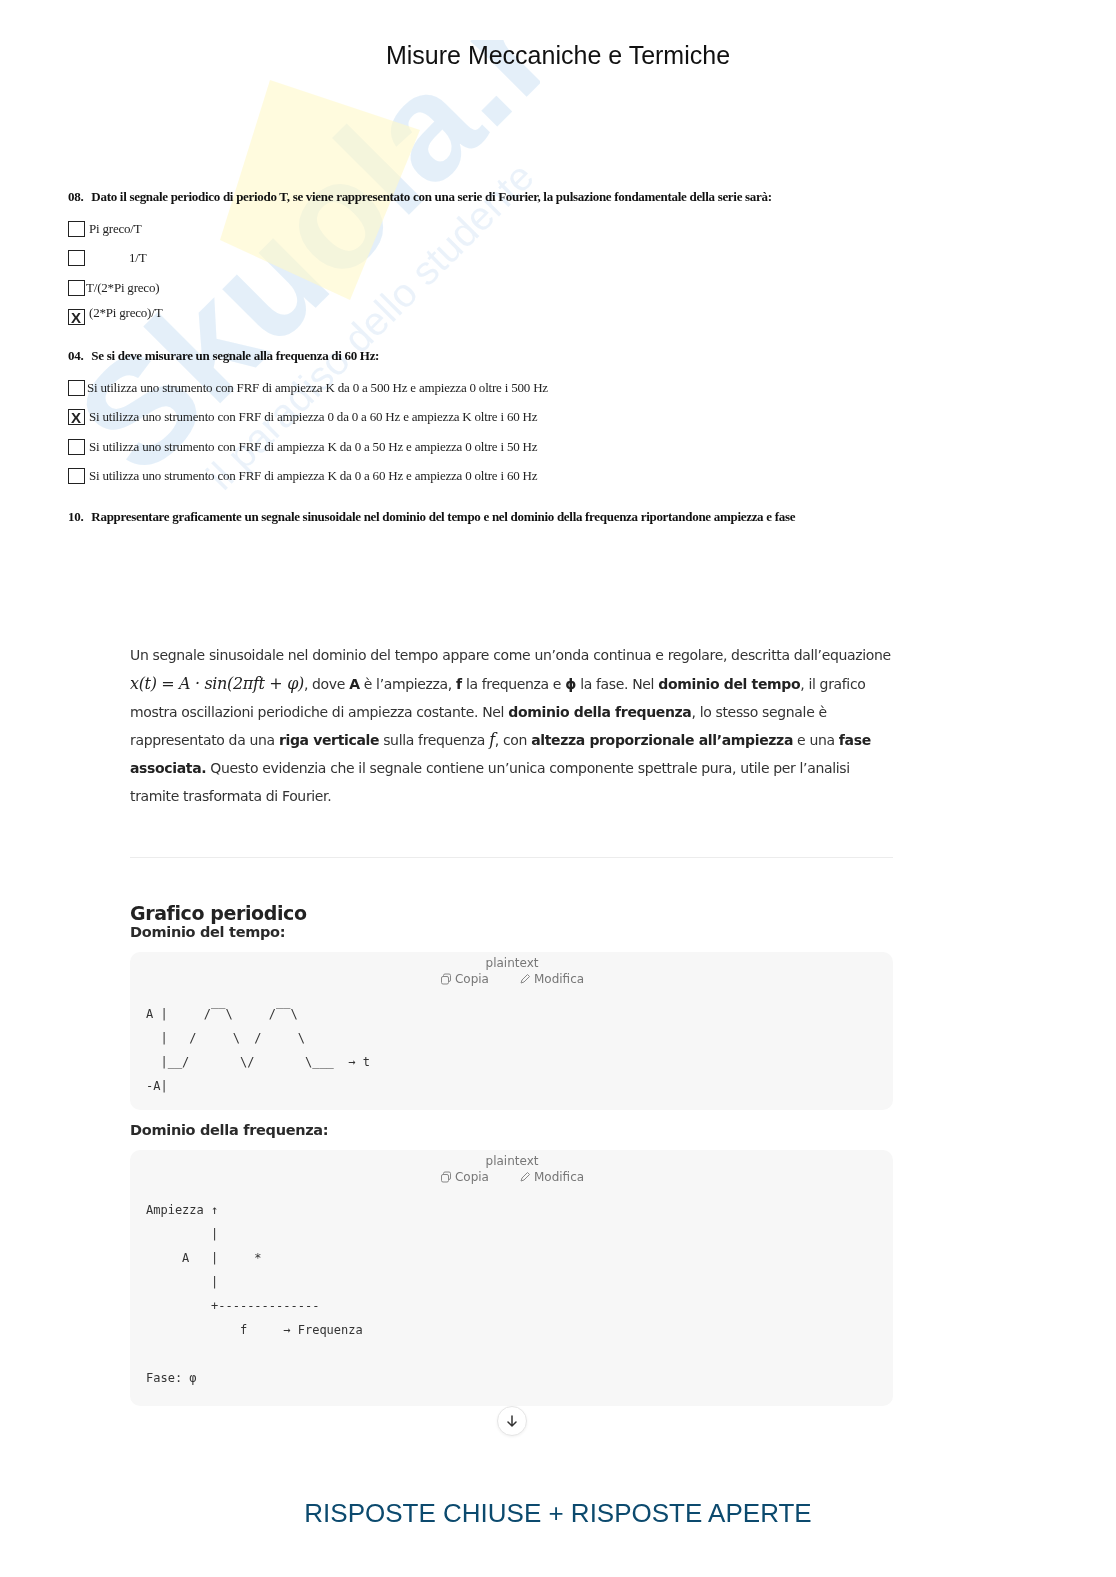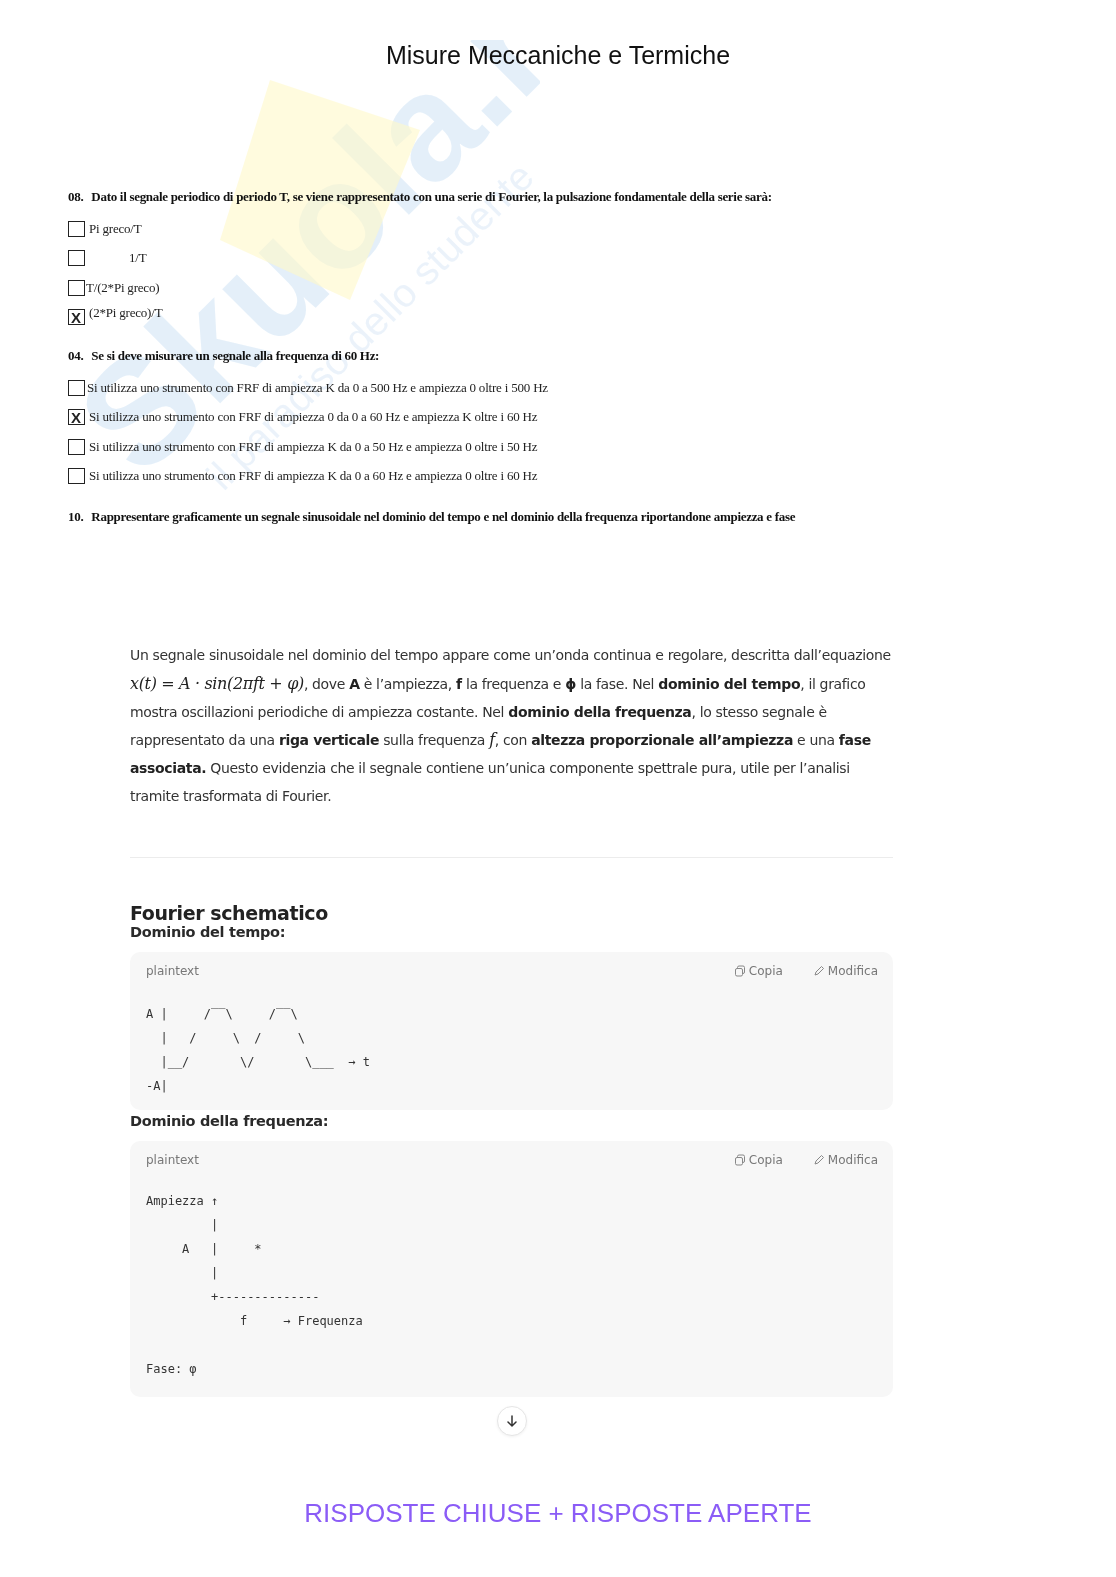--- a/index.html
+++ b/index.html
@@ -8,21 +8,21 @@
 
   
   .watermark { position: absolute; left: 20px; top: 40px; width: 520px; height: 480px; pointer-events: none; z-index: 0; }
 
   .page-header {
     position: absolute; left: 0; right: 0; top: 41px; text-align: center;
     font-family: "Liberation Sans", sans-serif; font-size: 25px; color: #111;
   }
   .page-footer {
     position: absolute; left: 0; right: 0; top: 1498px; text-align: center;
-    font-family: "Liberation Sans", sans-serif; font-size: 26px; color: #8b5cf6;
+    font-family: "Liberation Sans", sans-serif; font-size: 26px; color: #0c4a6e;
   }
 
   .quiz { position: absolute; left: 68px; top: 187px; width: 1000px; z-index: 1; }
   .q-title {
     font-family: "Liberation Serif", serif; font-weight: bold; font-size: 13px;
     letter-spacing: -0.3px; line-height: 20px; margin-bottom: 7px; color: #111;
   }
   .q-num { margin-right: 8px; }
   .opt { display: flex; align-items: center; height: 29.5px; font-size: 13px; color: #222; letter-spacing: -0.2px; }
   .cb {
@@ -37,21 +37,21 @@
 
   
   .answer { position: absolute; left: 130px; top: 642px; width: 763px; z-index: 1; font-family: "DejaVu Sans", sans-serif; color: #333; }
   .para { font-size: 14px; line-height: 27.8px; letter-spacing: -0.35px; }
   .para b { font-weight: bold; color: #222; }
   .math { font-family: "DejaVu Serif", serif; font-style: italic; font-size: 16px; color: #222; }
   .divider { height: 1px; background: #ececec; margin-top: 46px; }
   .h-graf { font-size: 19px; font-weight: bold; color: #222; margin-top: 44px; letter-spacing: -0.4px; }
   .h-sub { font-size: 14.5px; font-weight: bold; color: #2a2a2a; letter-spacing: -0.3px; }
   .codeblock { background: #f7f7f7; border-radius: 10px; margin-top: 12px; padding: 0 15px 0 16px; position: relative; }
-  .code-head { display: flex; justify-content: space-between; align-items: center; height: 34px; padding-top: 4px; font-size: 12px; color: #777; }
+  .code-head { display: flex; justify-content: space-between; align-items: center; height: 34px; padding-top: 4px; font-size: 12px; color: #777; flex-direction: column; }
   .code-actions { display: flex; gap: 30px; }
   .code-action { display: flex; align-items: center; gap: 3px; color: #777; font-size: 12px; }
   .code-action svg { width: 12px; height: 12px; }
   pre.code {
     font-family: "DejaVu Sans Mono", monospace; font-size: 12px; line-height: 24px; color: #333;
     white-space: pre; padding: 14px 0 14px 0;
   }
   .scroll-btn {
     position: absolute; left: 497px; top: 1406px; width: 30px; height: 30px; border-radius: 50%;
     background: #fff; border: 1px solid #e6e6e6; display: flex; align-items: center; justify-content: center; z-index: 2;
@@ -124,21 +124,21 @@
       <span class="q-num">10.</span><span>Rappresentare graficamente un segnale sinusoidale nel dominio del tempo e nel dominio della frequenza riportandone ampiezza e fase</span>
     </div>
   </div>
 </div>
 
 <div class="answer">
   <p class="para"><span>Un segnale sinusoidale nel dominio del tempo appare come un’onda continua e regolare, descritta dall’equazione </span><span class="math">x(t) = A · sin(2πft + φ)</span><span>, dove </span><b>A</b><span> è l’ampiezza, </span><b>f</b><span> la frequenza e </span><b>ϕ</b><span> la fase. Nel </span><b>dominio del tempo</b><span>, il grafico mostra oscillazioni periodiche di ampiezza costante. Nel </span><b>dominio della frequenza</b><span>, lo stesso segnale è rappresentato da una </span><b>riga verticale</b><span> sulla frequenza </span><span class="math">f</span><span>, con </span><b>altezza proporzionale all’ampiezza</b><span> e una </span><b>fase associata.</b><span> Questo evidenzia che il segnale contiene un’unica componente spettrale pura, utile per l’analisi tramite trasformata di Fourier.</span></p>
 
   <div class="divider"></div>
 
-  <div class="h-graf">Fourier schematico</div>
+  <div class="h-graf">Grafico periodico</div>
 
   <div class="h-sub">Dominio del tempo:</div>
   <div class="codeblock">
     <div class="code-head">
       <span>plaintext</span>
       <div class="code-actions">
         <span class="code-action">
           <svg viewBox="0 0 12 12">
               <rect x="3.5" y="1" width="7" height="7.5" rx="1.5" fill="none" stroke="#888" stroke-width="1"></rect>
               <rect x="1.5" y="3.5" width="7" height="7.5" rx="1.5" fill="#f7f7f7" stroke="#888" stroke-width="1"></rect>
@@ -152,21 +152,21 @@
           <span>Modifica</span>
         </span>
       </div>
     </div>
     <pre class="code" style="padding-top:16px; padding-bottom:12px">A |     /‾‾\     /‾‾\
   |   /     \  /     \
   |__/       \/       \___  → t
 -A|</pre>
   </div>
 
-  <div class="h-sub" style="margin-top:3px">Dominio della frequenza:</div>
+  <div class="h-sub" style="margin-top:12px">Dominio della frequenza:</div>
   <div class="codeblock">
     <div class="code-head">
       <span>plaintext</span>
       <div class="code-actions">
         <span class="code-action">
           <svg viewBox="0 0 12 12">
               <rect x="3.5" y="1" width="7" height="7.5" rx="1.5" fill="none" stroke="#888" stroke-width="1"></rect>
               <rect x="1.5" y="3.5" width="7" height="7.5" rx="1.5" fill="#f7f7f7" stroke="#888" stroke-width="1"></rect>
             </svg>
           <span>Copia</span>

